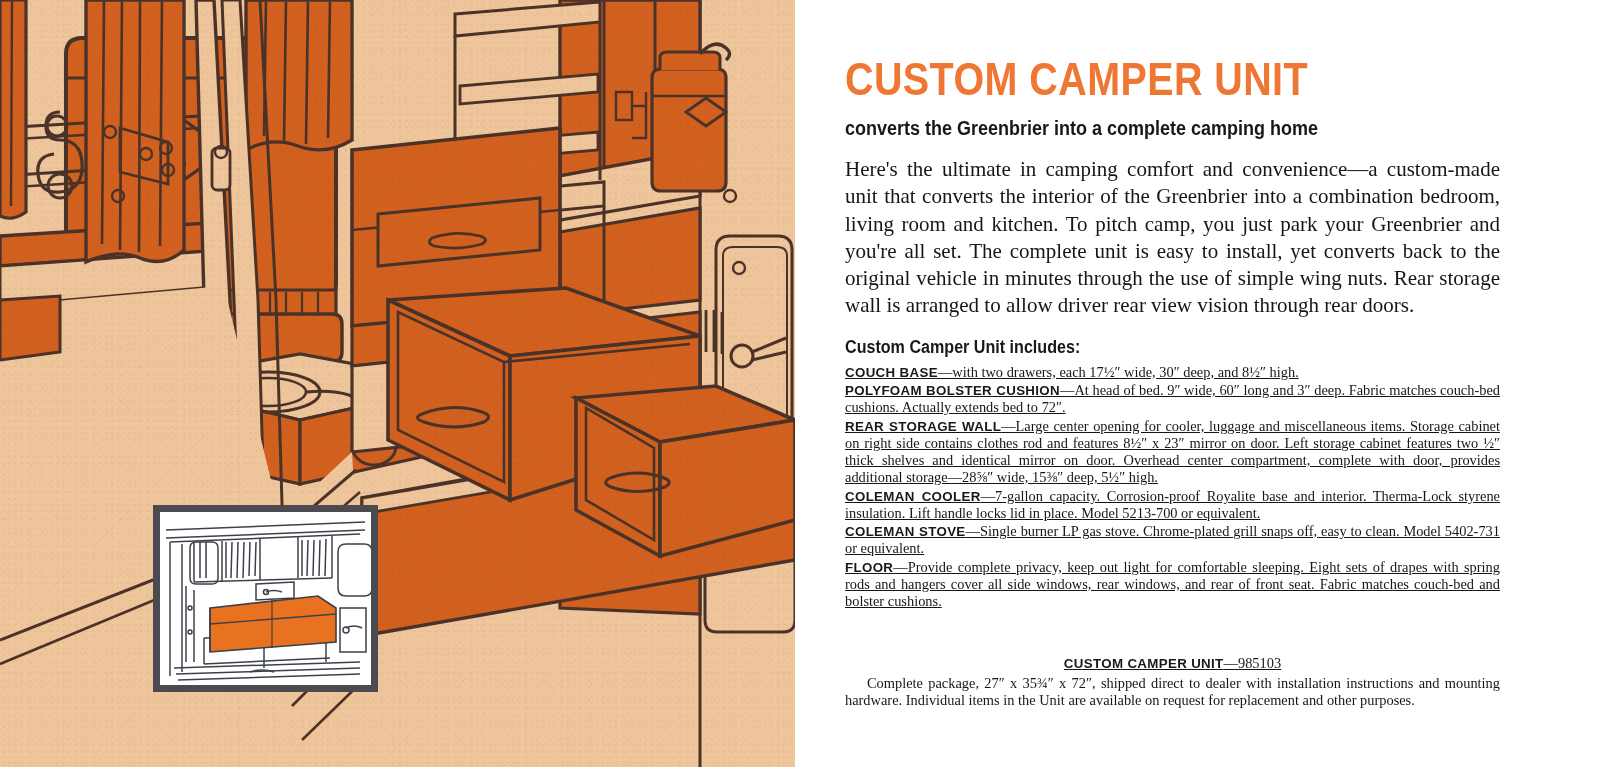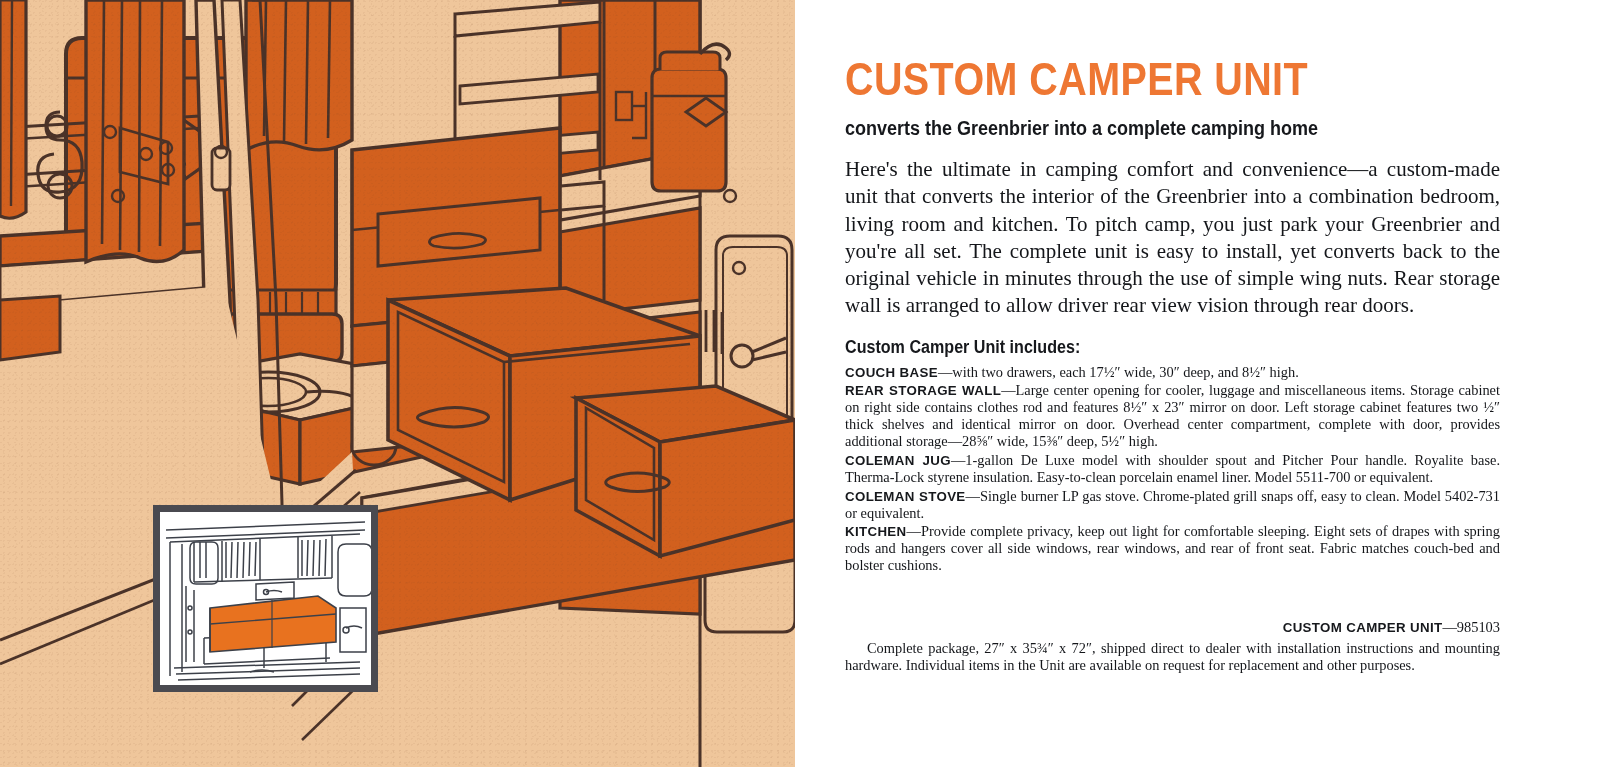--- a/index.html
+++ b/index.html
@@ -97,29 +97,30 @@
     transform-origin:left center;
   }
   .spec-list{margin:0;padding:0;list-style:none;}
   .spec{
     margin:0 0 1.5px 0;
     font-size:14.4px;
     line-height:1.185;
     text-align:justify;
     color:#14161a;
     text-justify:inter-word;
+    text-decoration:underline;
   }
   .spec .lbl{
     font-family:"Liberation Sans Narrow","Liberation Sans",sans-serif;
     font-weight:bold;
     font-size:13.3px;
     letter-spacing:.35px;
     color:#16181c;
   }
-  .spec.last{ text-align:right;margin-top:45px; }
+  .spec.last{ text-align:center;margin-top:45px; }
   p.closing{
     margin:3px 0 0 0;
     font-size:14.4px;
     line-height:1.185;
     text-align:justify;
     text-indent:22px;
     color:#14161a;
   }
 </style>
 </head>
@@ -363,24 +364,25 @@
       <h1 class="headline">CUSTOM  CAMPER UNIT</h1>
 
       <h2 class="subhead">converts the Greenbrier into a complete camping home</h2>
 
       <p class="intro">Here's the ultimate in camping comfort and convenience—a custom-made unit that converts the interior of the Greenbrier into a combination bedroom, living room and kitchen. To pitch camp, you just park your Greenbrier and you're all set. The complete unit is easy to install, yet converts back to the original vehicle in minutes through the use of simple wing nuts. Rear storage wall is arranged to allow driver rear view vision through rear doors.</p>
 
       <h3 class="includes">Custom Camper Unit includes:</h3>
 
       <ul class="spec-list">
         <li class="spec"><span class="lbl">COUCH BASE</span><span>—with two drawers, each 17½″ wide, 30″ deep, and 8½″ high.</span></li>
+        <li class="spec"><span class="lbl">POLYFOAM BOLSTER CUSHION</span><span>—At head of bed. 9″ wide, 60″ long and 3″ deep. Fabric matches couch-bed cushions. Actually extends bed to 72″.</span></li>
         <li class="spec"><span class="lbl">REAR  STORAGE WALL</span><span>—Large center opening for cooler, luggage and miscellaneous items. Storage cabinet on right side contains clothes rod and features 8½″ x 23″ mirror on door. Left storage cabinet features two ½″ thick shelves and identical mirror on door. Overhead center compartment, complete with door, provides additional storage—28⅝″ wide, 15⅜″ deep, 5½″ high.</span></li>
-        <li class="spec"><span class="lbl">COLEMAN JUG</span><span>—1-gallon De Luxe model with shoulder spout and Pitcher Pour handle. Royalite base. Therma-Lock styrene insulation. Easy-to-clean porcelain enamel liner. Model 5511-700 or equivalent.</span></li>
+        <li class="spec"><span class="lbl">COLEMAN  COOLER</span><span>—7-gallon capacity. Corrosion-proof Royalite base and interior. Therma-Lock styrene insulation. Lift handle locks lid in place. Model 5213-700 or equivalent.</span></li>
         <li class="spec"><span class="lbl">COLEMAN STOVE</span><span>—Single burner LP gas stove. Chrome-plated grill snaps off, easy to clean. Model 5402-731 or equivalent.</span></li>
-        <li class="spec"><span class="lbl">KITCHEN</span><span>—Provide complete privacy, keep out light for comfortable sleeping. Eight sets of drapes with spring rods and hangers cover all side windows, rear windows, and rear of front seat. Fabric matches couch-bed and bolster cushions.</span></li>
+        <li class="spec"><span class="lbl">FLOOR</span><span>—Provide complete privacy, keep out light for comfortable sleeping. Eight sets of drapes with spring rods and hangers cover all side windows, rear windows, and rear of front seat. Fabric matches couch-bed and bolster cushions.</span></li>
         <li class="spec last"><span class="lbl">CUSTOM CAMPER UNIT</span><span>—985103</span></li>
       </ul>
 
       <p class="closing">Complete package, 27″ x 35¾″ x 72″, shipped direct to dealer with installation instructions and mounting hardware. Individual items in the Unit are available on request for replacement and other purposes.</p>
 
     </div>
   </div>
 
 </div>
 

